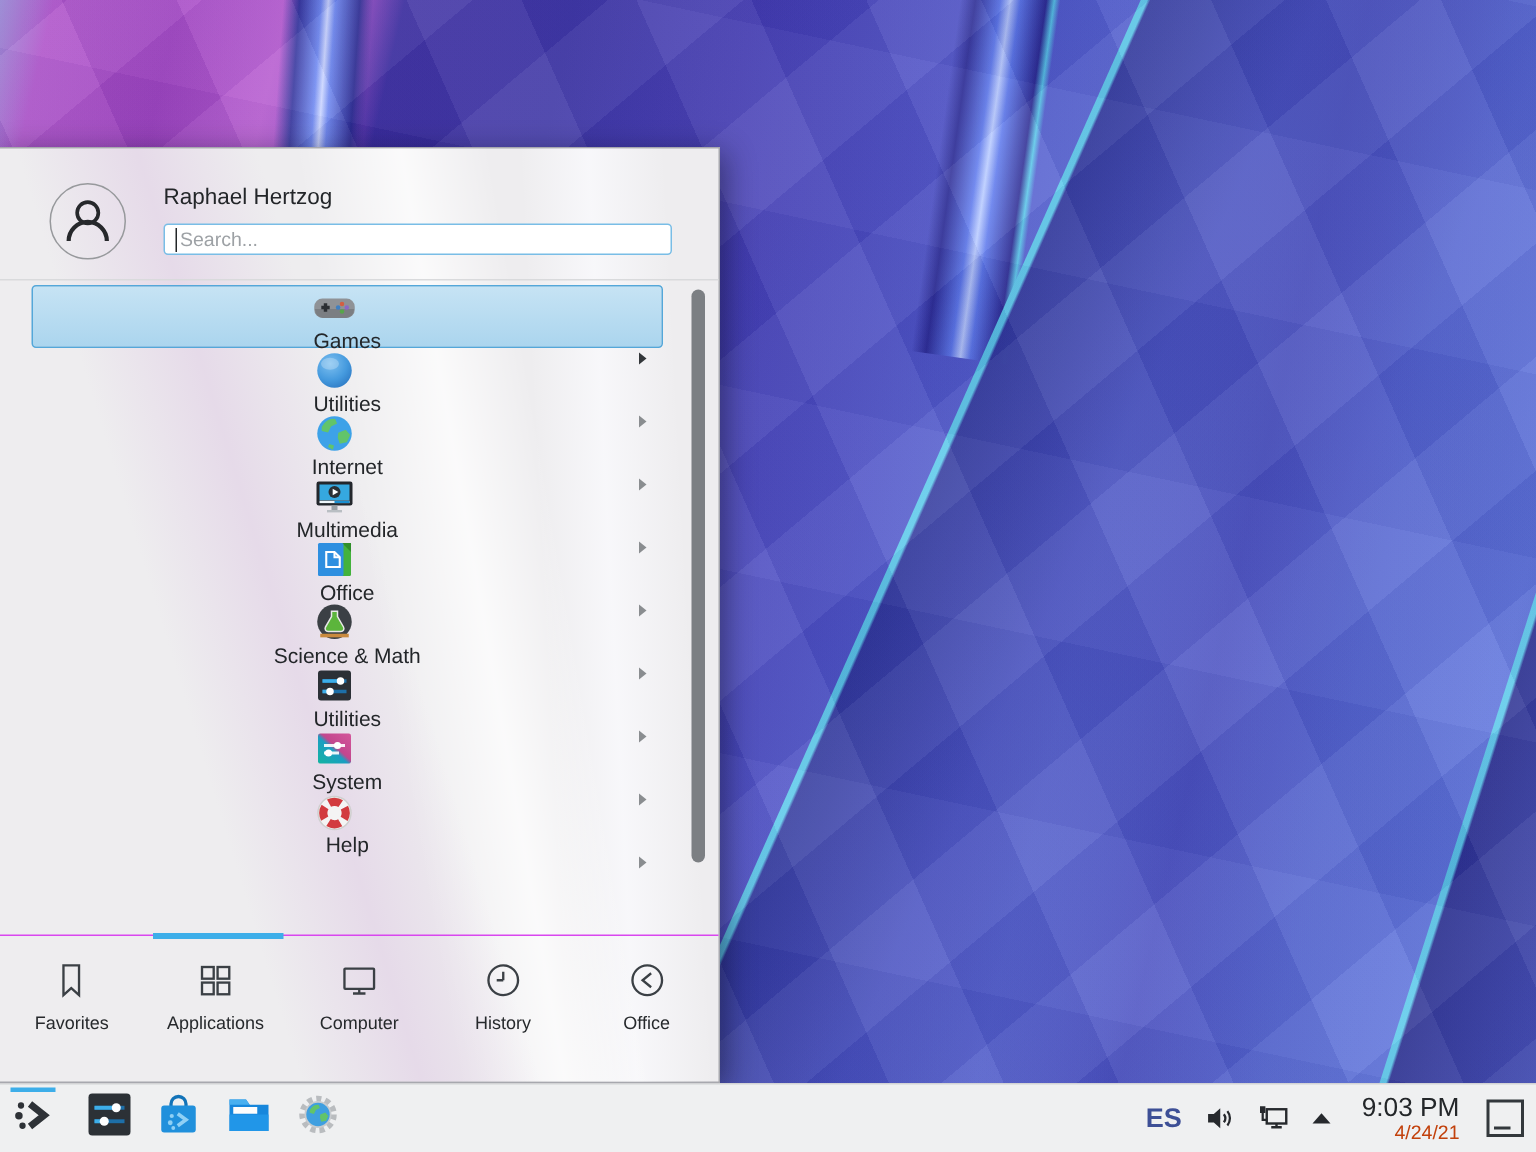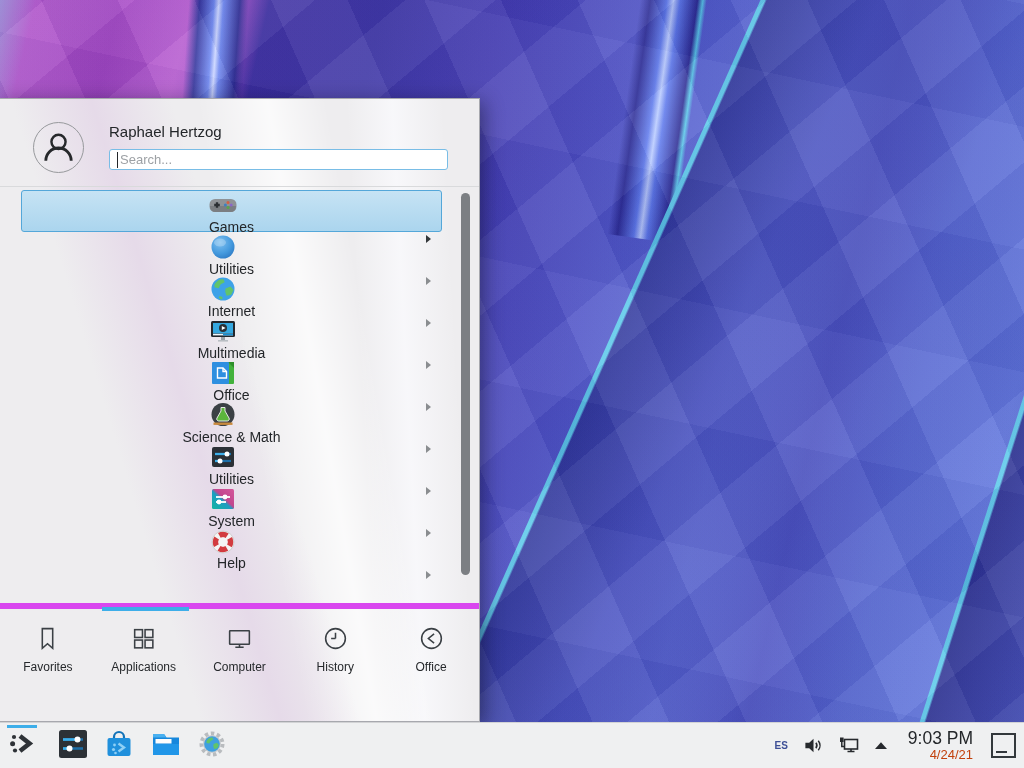--- a/index.html
+++ b/index.html
@@ -66,35 +66,35 @@
   .mi-icon { width:28px; height:28px; flex:none; margin-right:18px; display:flex; }
   .mi-label { font-size:14px; color:#232629; white-space:nowrap; }
   .mi-arrow { margin-left:auto; width:0; height:0; border-left:5px solid #8a8d90;
     border-top:4.5px solid transparent; border-bottom:4.5px solid transparent; }
   .menu-item.selected .mi-arrow { border-left-color:#33373a; }
 
   .v-scrollbar { position:absolute; top:6px; right:9px; width:9px; height:382px;
     background:#7c7f83; border-radius:4.5px; }
 
   
-  .tabbar { position:relative; height:118px; border-top:6px solid #d946ef; display:flex; }
+  .tabbar { position:relative; height:98px; border-top:1px solid #d946ef; display:flex; }
   .tab-indicator { position:absolute; top:-2px; left:102px; width:87px; height:4px; background:#3daee9; }
   .ko-tab { flex:1; display:flex; flex-direction:column; align-items:center; padding-top:16px; cursor:default; }
   .ko-tab .tab-icon { width:27px; height:27px; display:flex; }
   .ko-tab .tab-label { font-size:12px; color:#26292c; margin-top:8px; }
 
   
   .taskbar { position:absolute; left:0; bottom:0; width:1024px; height:46px; z-index:10;
     background:#eff0f1; border-top:1px solid #d2d3d5; display:flex; align-items:center; padding:0 8px 0 7px; }
   .task-btn { position:relative; height:46px; display:flex; align-items:center; justify-content:center; flex:none; }
   .task-btn + .task-btn { margin-left:16px; }
   .active-line { position:absolute; top:2px; left:50%; transform:translateX(-50%); width:30px; height:3px; background:#3daee9; }
 
   .tray { margin-left:auto; display:flex; align-items:center; }
-  .kbd-layout { font-size:10px; font-weight:bold; color:#3d4f96; margin-right:15px;text-align:center; }
+  .kbd-layout { font-size:18px; font-weight:bold; color:#3d4f96; margin-right:15px;text-align:center; }
   .tray-icon { display:flex; margin-right:14px; }
   .clock { text-align:center; line-height:1.02; margin:0 18px 0 6px; }
   .clock .time { font-size:17.5px; color:#232629; }
   .clock .date { font-size:13px; color:#c2410c;text-align:right; }
   .show-desktop { width:25px; height:25px; border:2px solid #33383c; position:relative; background:transparent; }
   .show-desktop::after { content:""; position:absolute; left:3px; bottom:3px; width:11px; height:2px; background:#33383c; }
 </style>
 </head>
 <body>
 

